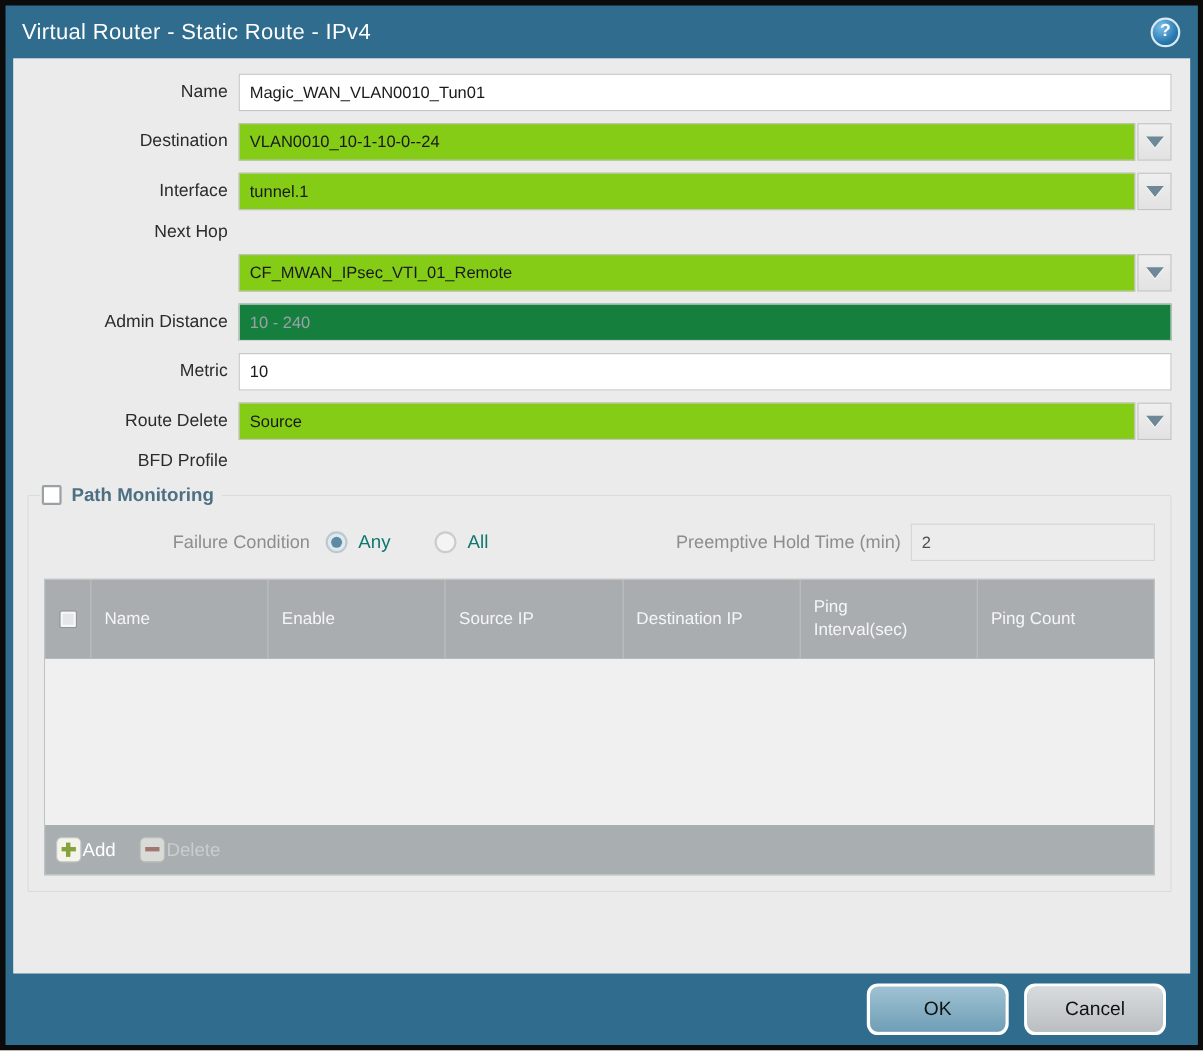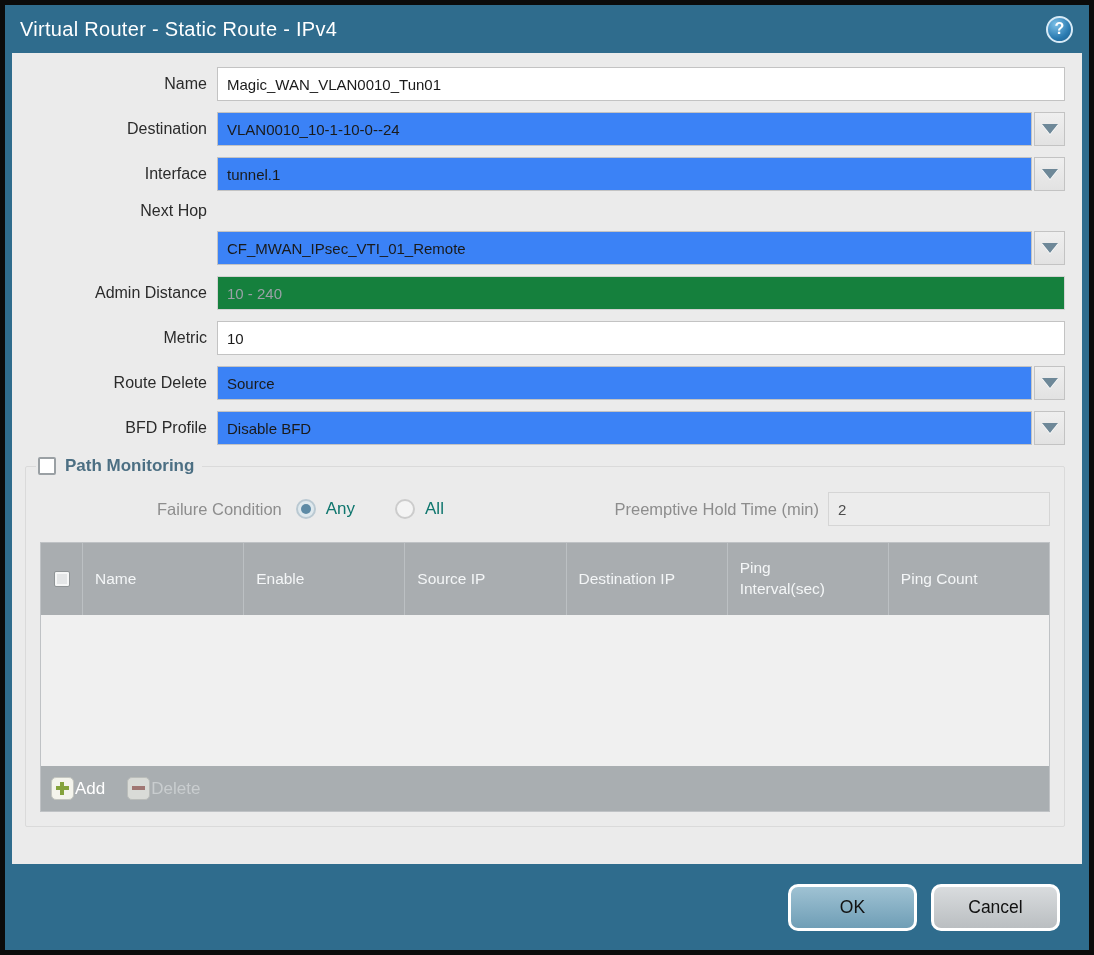--- a/index.html
+++ b/index.html
@@ -19,21 +19,21 @@
   .bodyarea { flex:1; margin:0 7px; background:#ebebeb; padding:14px 17px 0 13px; overflow:hidden; }
 
   .row { display:flex; align-items:center; margin-bottom:11px; }
   .lbl { width:192px; flex:none; text-align:right; padding-right:10px; font-size:16px; color:#2b2b2b; }
   .field, .combo { flex:1; height:34px; }
   input.field { background:#ffffff; border:1px solid #c3c3c3; font-size:15px; color:#1a1a1a;
                 padding:0 9px; width:100%; font-family:inherit; }
   input.field::placeholder { color:#9aa1a7; }
   input.ghost { background:#15803d; border:1px solid #d2d2d2; }
   .combo { display:flex; }
-  .combo-box { flex:1; background:#3b82f6; border:1px solid #c3c3c3; display:flex; align-items:center;
+  .combo-box { flex:1; background:#84cc16; border:1px solid #c3c3c3; display:flex; align-items:center;
                padding:0 9px; font-size:15px; color:#1a1a1a; }
   .dd-btn { width:31px; flex:none; margin-left:2px; background:linear-gradient(#efefef,#e2e2e2);
             border:1px solid #c3c3c3; display:grid; place-items:center; cursor:pointer; }
   .tri { width:0; height:0; border-left:8px solid transparent; border-right:8px solid transparent;
          border-top:10px solid #6e8898; filter:drop-shadow(0 1px 0 #ffffff); }
 
   
   fieldset.pm { border:1px solid #dadada; border-radius:2px; margin-top:4px; padding:6px 14px 14px 14px; }
   .pm-legend { display:flex; align-items:center; gap:9px; padding:0 8px 0 2px; margin-left:-4px; }
   .checkbox { width:18px; height:18px; background:#ffffff; border:2px solid #9aa0a4; border-radius:2px; display:inline-block; cursor:pointer; }
@@ -68,21 +68,21 @@
               font-family:inherit; font-size:17px; color:#ffffff; }
   .tool-btn.disabled { color:#c9cdcf; cursor:default; }
   .icon-sq { width:23px; height:23px; border-radius:5px; background:#f4f4ec; border:1px solid #c4c6c0;
              display:grid; place-items:center; position:relative; }
   .plus::before { content:""; position:absolute; width:13px; height:4px; background:#85a33c; left:4px; top:8px; }
   .plus::after  { content:""; position:absolute; width:4px; height:13px; background:#85a33c; left:8px; top:4px; }
   .minus { opacity:.65; }
   .minus::before { content:""; position:absolute; width:13px; height:4px; background:#9c5a52; left:4px; top:8px; }
 
   
-  .footer { flex:none; height:86px; display:flex; align-items:center; justify-content:flex-end;
+  .footer { flex:none; height:65px; display:flex; align-items:center; justify-content:flex-end;
             gap:14px; padding-right:29px; }
   .btn { min-width:129px; height:47px; border-radius:10px; border:3px solid #ffffff;
          font-size:17.5px; color:#111111; font-family:inherit; cursor:pointer; }
   .btn-ok { background:linear-gradient(#9fc2d3,#6f9eb6); }
   .btn-cancel { background:linear-gradient(#d9dcde,#babec1); }
 </style>
 </head>
 <body>
 
 <div class="screen">
@@ -149,26 +149,20 @@
         <div class="combo">
           <span class="combo-box">Source</span>
           <span class="dd-btn">
             <i class="tri"></i>
           </span>
         </div>
       </div>
 
       <div class="row">
         <label class="lbl">BFD Profile</label>
-        <div class="combo">
-          <span class="combo-box">Disable BFD</span>
-          <span class="dd-btn">
-            <i class="tri"></i>
-          </span>
-        </div>
       </div>
 
       <fieldset class="pm">
         <legend class="pm-legend">
           <span class="checkbox"></span>
           <span class="pm-title">Path Monitoring</span>
         </legend>
 
         <div class="pm-row">
           <span class="pm-label fc-label">Failure Condition</span>

